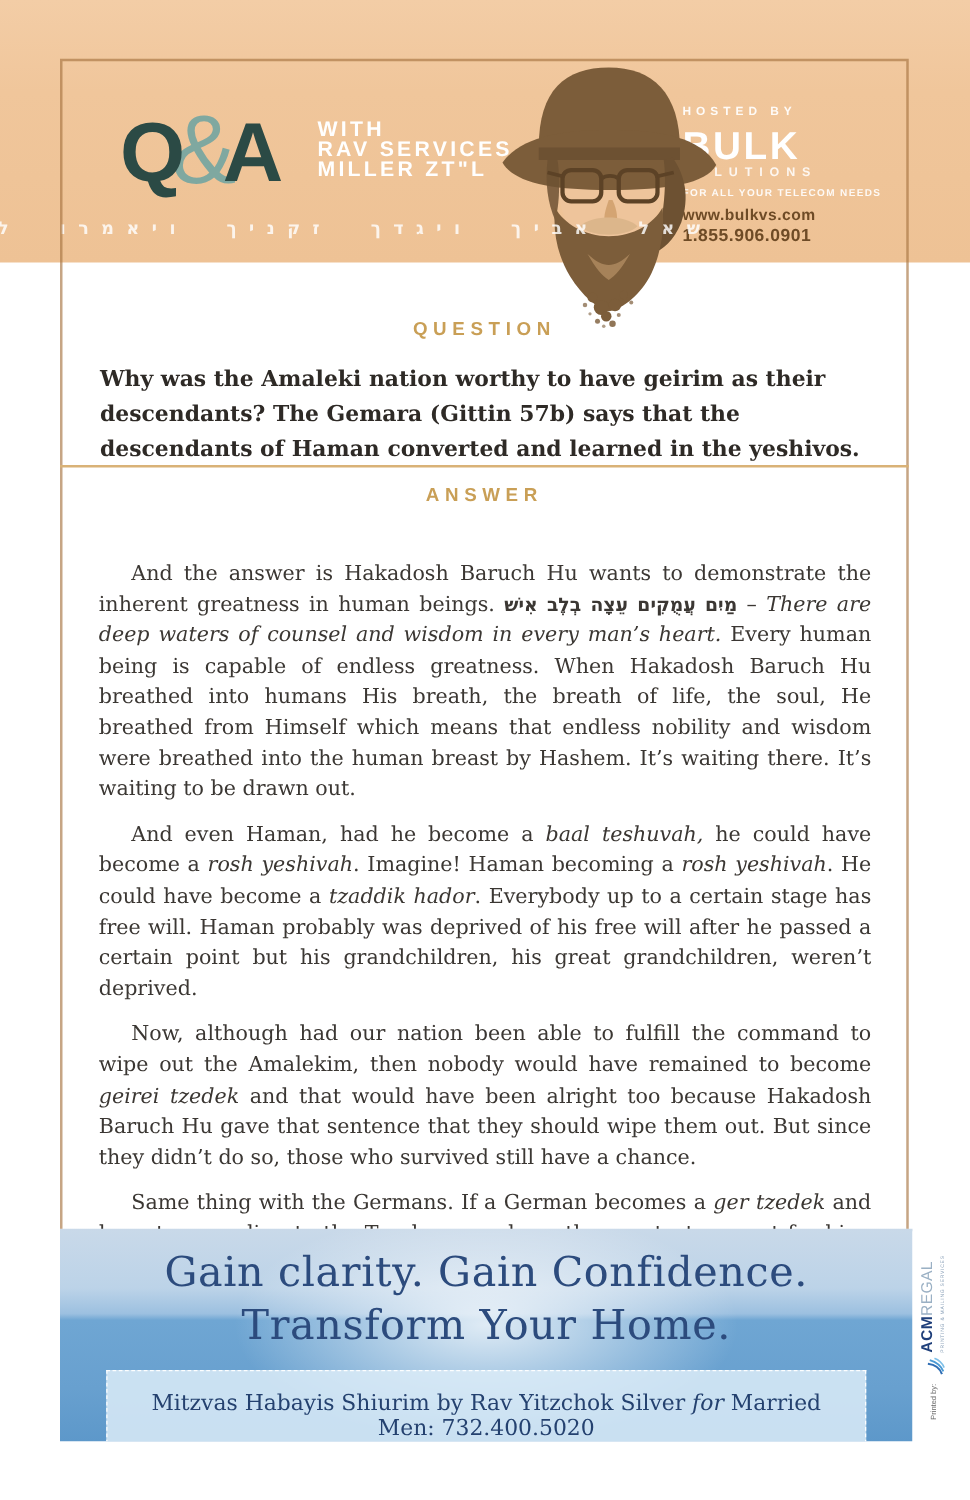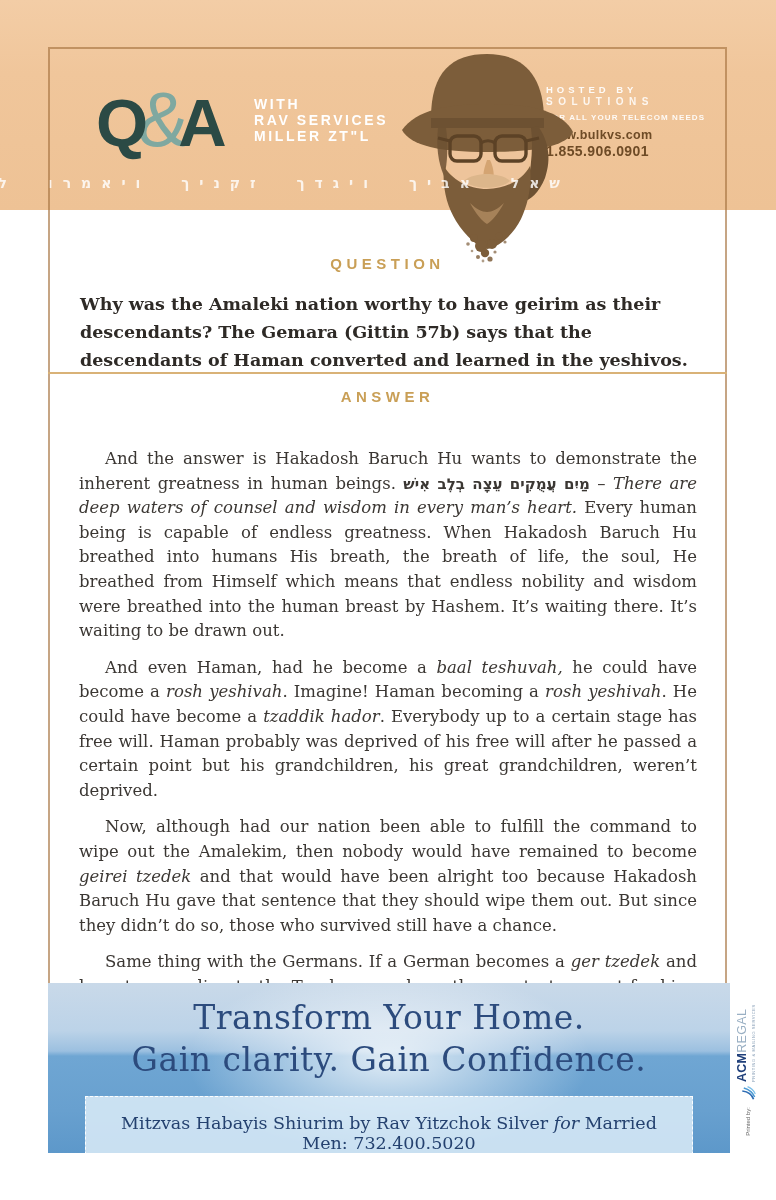--- a/index.html
+++ b/index.html
@@ -15,21 +15,21 @@
     position:absolute; left:0; top:0; width:776px; height:210px;
     background:linear-gradient(180deg,#f3cda6 0%, #f0c69b 35%, #eec295 100%);
   }
   .qa-logo { position:absolute; left:96px; top:74px; display:flex; align-items:center;
     font-family:"Liberation Sans", sans-serif; }
   .qa-logo .q, .qa-logo .a { font-size:67px; font-weight:800; color:#2b4a45; letter-spacing:-2px; }
   .qa-logo .amp { font-size:78px; font-weight:400; color:#7fa8a0; margin:0 -11px 6px -9px; z-index:0; }
   .qa-logo .q, .qa-logo .a { z-index:1; }
   .with-block { position:absolute; left:254px; top:96px;
     font-family:"Liberation Sans", sans-serif; color:#ffffff;
-    font-size:14px; font-weight:700; letter-spacing:2.6px; line-height:16px; }
+    font-size:17px; font-weight:700; letter-spacing:2.6px; line-height:16px; }
   .hebrew-verse {
     position:absolute; left:70px; top:175px; width:500px; direction:rtl;
     font-family:"DejaVu Sans", sans-serif; font-size:14px; font-weight:700;
     color:rgba(255,255,255,0.82); letter-spacing:10px; word-spacing:16px;
     white-space:nowrap; z-index:3;
   }
   .hosted-block { position:absolute; right:58px; top:84px; width:172px; text-align:left;
     font-family:"Liberation Sans", sans-serif; color:#ffffff; z-index:1; }
   .hosted-by { font-size:9.5px; letter-spacing:4px; font-weight:700; color:rgba(255,255,255,.92); }
   .bulk-brand { margin-top:7px; font-size:31px; font-weight:800; letter-spacing:2px; line-height:30px; }
@@ -116,20 +116,21 @@
       <span class="amp">&amp;</span>
       <span class="a">A</span>
     </div>
     <div class="with-block">
       <div>WITH</div>
       <div>RAV SERVICES</div>
       <div>MILLER ZT"L</div>
     </div>
     <div class="hosted-block">
       <div class="hosted-by">HOSTED BY</div>
+      <div class="bulk-brand">BULK</div>
       <div class="bulk-sub">SOLUTIONS</div>
       <div class="bulk-tagline">FOR ALL YOUR TELECOM NEEDS</div>
       <div class="bulk-website">www.bulkvs.com</div>
       <div class="bulk-phone">1.855.906.0901</div>
     </div>
   </div>
 
   <div class="hebrew-verse" dir="rtl">שאל אביך ויגדך זקניך ויאמרו לך</div>
 
   <svg class="portrait" viewBox="0 0 202 215">
@@ -185,22 +186,22 @@
   <div class="answer-body">
     <p><span>And the answer is Hakadosh Baruch Hu wants to demonstrate the inherent greatness in human beings. </span><span class="heb">מַיִם עֲמֻקִים עֵצָה בְלֶב אִישׁ</span><span> – </span><span class="it">There are deep waters of counsel and wisdom in every man’s heart.</span><span> Every human being is capable of endless greatness. When Hakadosh Baruch Hu breathed into humans His breath, the breath of life, the soul, He breathed from Himself which means that endless nobility and wisdom were breathed into the human breast by Hashem. It’s waiting there. It’s waiting to be drawn out.</span></p>
     <p><span>And even Haman, had he become a </span><span class="it">baal teshuvah,</span><span> he could have become a </span><span class="it">rosh yeshivah</span><span>. Imagine! Haman becoming a </span><span class="it">rosh yeshivah</span><span>. He could have become a </span><span class="it">tzaddik hador</span><span>. Everybody up to a certain stage has free will. Haman probably was deprived of his free will after he passed a certain point but his grandchildren, his great grandchildren, weren’t deprived.</span></p>
     <p><span>Now, although had our nation been able to fulfill the command to wipe out the Amalekim, then nobody would have remained to become </span><span class="it">geirei tzedek</span><span> and that would have been alright too because Hakadosh Baruch Hu gave that sentence that they should wipe them out. But since they didn’t do so, those who survived still have a chance.</span></p>
     <p><span>Same thing with the Germans. If a German becomes a </span><span class="it">ger tzedek</span><span> and he acts according to the Torah, so we have the greatest respect for him. And he could become a </span><span class="it">gadol baTorah</span><span>. I know such a case. A son of a German </span><span class="it">ger</span><span> who was a </span><span class="it">tzaddik gamur</span><span>. Because every man possesses endless greatness within his capabilities.</span></p>
     <p class="answer-date">April 1982</p>
   </div>
 
   <div class="promo-banner">
     <div class="banner-title">
+      <div>Gain clarity. Gain Confidence.</div>
       <div>Transform Your Home.</div>
-      <div>Gain clarity. Gain Confidence.</div>
     </div>
     <div class="banner-contact-box"><span>Mitzvas Habayis Shiurim by Rav Yitzchok Silver </span><span class="it">for</span><span> Married Men: 732.400.5020</span></div>
   </div>
 
   <div class="printer-strip">
     <div class="printer-rot">
       <span class="printed-by">Printed by:</span>
       <svg width="15" height="15" viewBox="0 0 20 20">
         <path d="M2,17 C8,15 12,10 13,2" fill="none" stroke="#2e6db4" stroke-width="2.2"></path>
         <path d="M5,18.5 C11,16 15,11 17,4" fill="none" stroke="#4a9ad4" stroke-width="2"></path>

